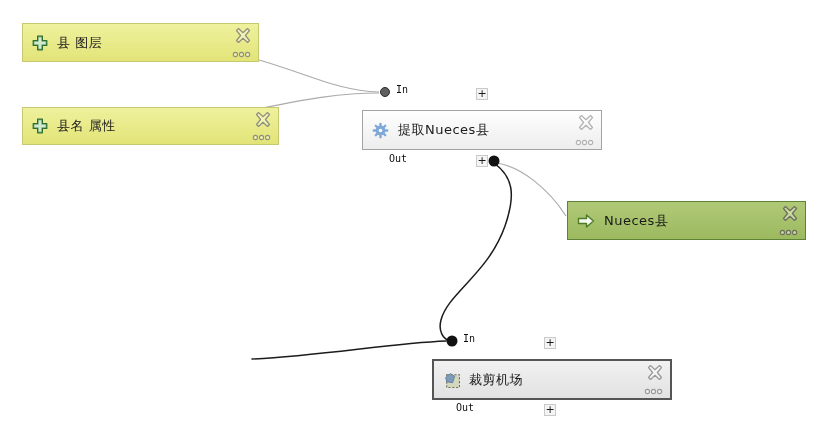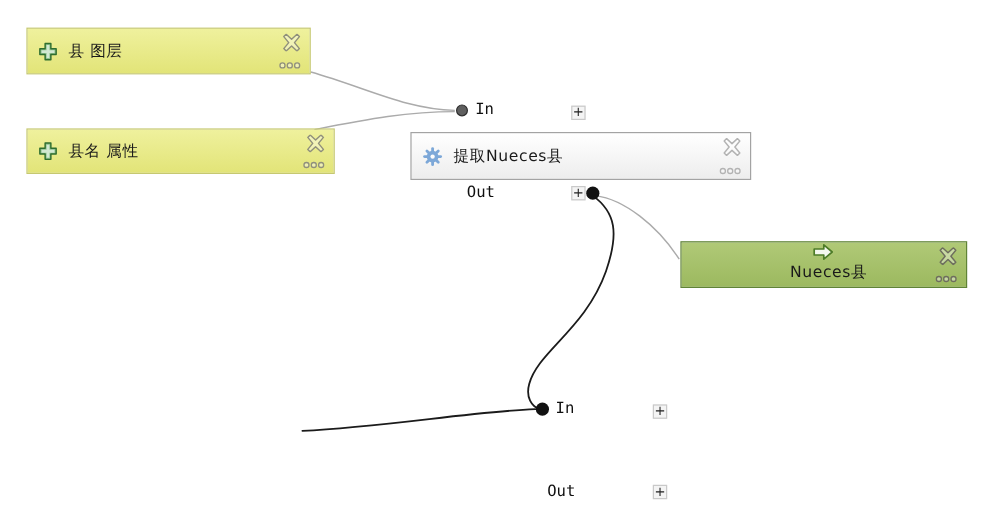--- a/index.html
+++ b/index.html
@@ -21,26 +21,26 @@
 
   .param{background:linear-gradient(#eff19d,#e2e478);border:1px solid #c6c870;text-align:right;}
   .param .xbtn{color:#90907c;} .param .dots{color:#90907c;}
 
   .alg{background:linear-gradient(#ffffff,#ededed);border:1px solid #a3a3a3;}
   .alg .xbtn{color:#b3b3b3;} .alg .dots{color:#b3b3b3;}
 
   .alg-selected{background:linear-gradient(#f1f1f1,#e2e2e2);border:2px solid #555555;}
   .alg-selected .xbtn{color:#9a9a9a;} .alg-selected .dots{color:#9a9a9a;}
 
-  .output{background:linear-gradient(#b0c977,#9cb95f);border:1px solid #5f8336;flex-direction:column;}
+  .output{background:linear-gradient(#b0c977,#9cb95f);border:1px solid #5f8336;}
   .output .xbtn{color:#6e6e5e;} .output .dots{color:#6e6e5e;}
 
   .portlabel{
     position:absolute;font-family:"DejaVu Sans Mono","Liberation Mono",monospace;
-    font-size:13px;color:#0f0f0f;white-space:nowrap;
+    font-size:10px;color:#0f0f0f;white-space:nowrap;
   }
   .plusbtn{
     position:absolute;width:12px;height:12px;box-sizing:border-box;
     background:#f4f4f4;border:1px solid #c9c9c9;
     font-size:11px;line-height:10px;text-align:center;color:#1a1a1a;
     font-family:"DejaVu Sans","Liberation Sans",sans-serif;
   }
   .icon{display:inline-block;line-height:0;flex:0 0 auto;}
 </style>
 </head>
@@ -122,21 +122,21 @@
     <span class="xbtn">
       <svg width="16" height="15">
           <use href="#sym-x" xlink:href="#sym-x"></use>
         </svg></span>
     <span class="dots">
       <svg width="19" height="7">
           <use href="#sym-dots" xlink:href="#sym-dots"></use>
         </svg></span>
   </div>
 
-  <div class="node alg" style="left:342px;top:110px;width:284px;height:40px">
+  <div class="node alg" style="left:362px;top:110px;width:240px;height:40px">
     <span class="icon">
       <svg width="17" height="17">
           <use href="#sym-gear" xlink:href="#sym-gear"></use>
         </svg></span>
     <span class="nlabel">提取Nueces县</span>
     <span class="xbtn">
       <svg width="16" height="15">
           <use href="#sym-x" xlink:href="#sym-x"></use>
         </svg></span>
     <span class="dots">
@@ -155,20 +155,35 @@
       <svg width="16" height="15">
           <use href="#sym-x" xlink:href="#sym-x"></use>
         </svg></span>
     <span class="dots">
       <svg width="19" height="7">
           <use href="#sym-dots" xlink:href="#sym-dots"></use>
         </svg></span>
   </div>
 
 
+  <div class="node alg-selected" style="left:432px;top:359px;width:240px;height:41px">
+    <span class="icon">
+      <svg width="17" height="17">
+          <use href="#sym-clip" xlink:href="#sym-clip"></use>
+        </svg></span>
+    <span class="nlabel">裁剪机场</span>
+    <span class="xbtn">
+      <svg width="16" height="15">
+          <use href="#sym-x" xlink:href="#sym-x"></use>
+        </svg></span>
+    <span class="dots">
+      <svg width="19" height="7">
+          <use href="#sym-dots" xlink:href="#sym-dots"></use>
+        </svg></span>
+  </div>
 
   <div class="portlabel" style="left:396px;top:84px">In</div>
   <div class="plusbtn" style="left:476px;top:88px">+</div>
   <div class="portlabel" style="left:389px;top:153px">Out</div>
   <div class="plusbtn" style="left:476px;top:155px">+</div>
 
   <div class="portlabel" style="left:463px;top:333px">In</div>
   <div class="plusbtn" style="left:544px;top:337px">+</div>
   <div class="portlabel" style="left:456px;top:402px">Out</div>
   <div class="plusbtn" style="left:544px;top:404px">+</div>

